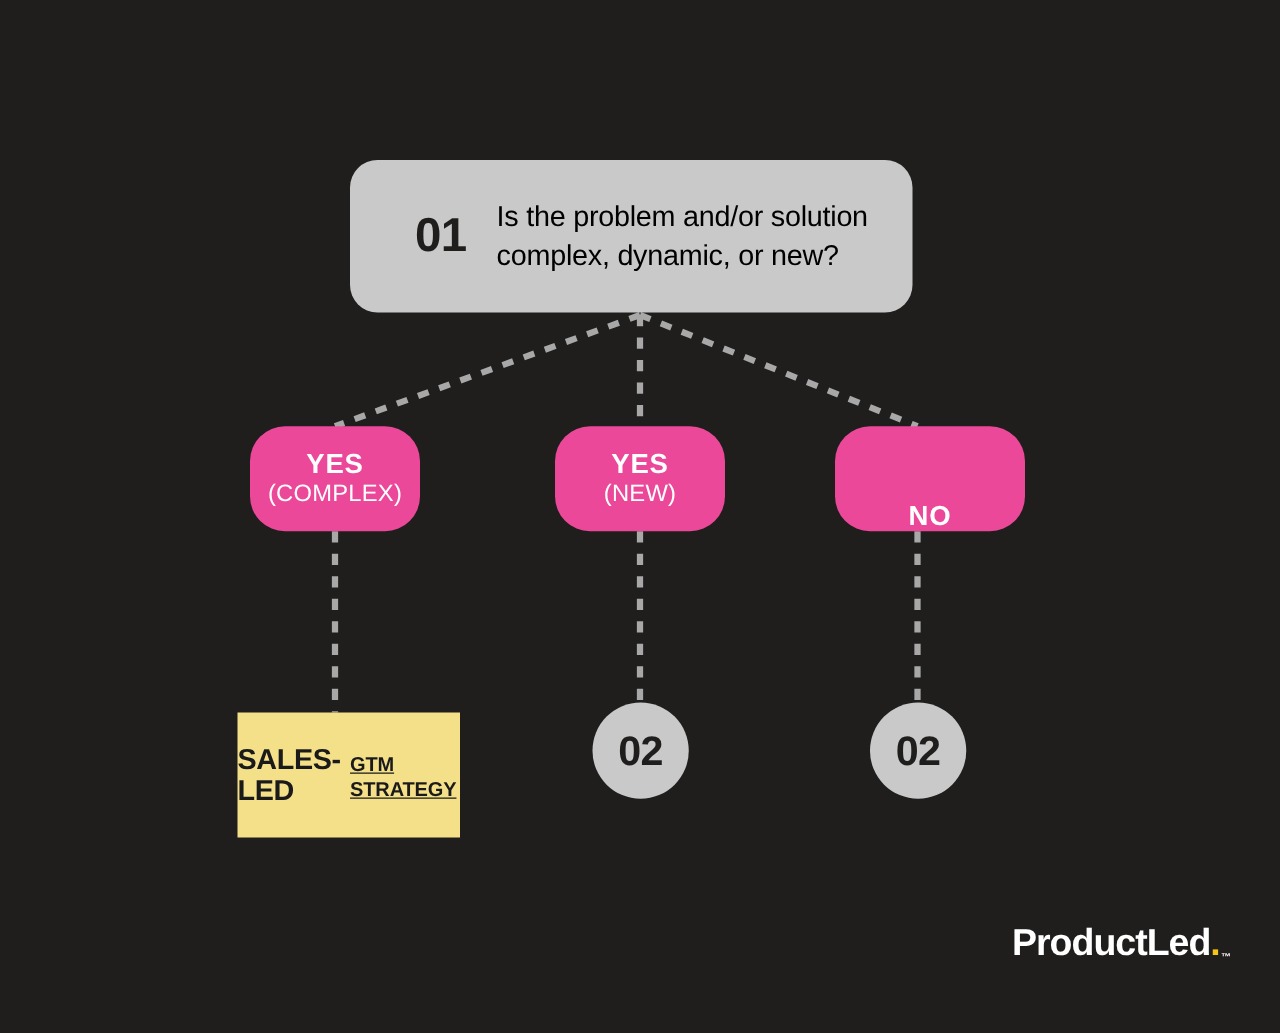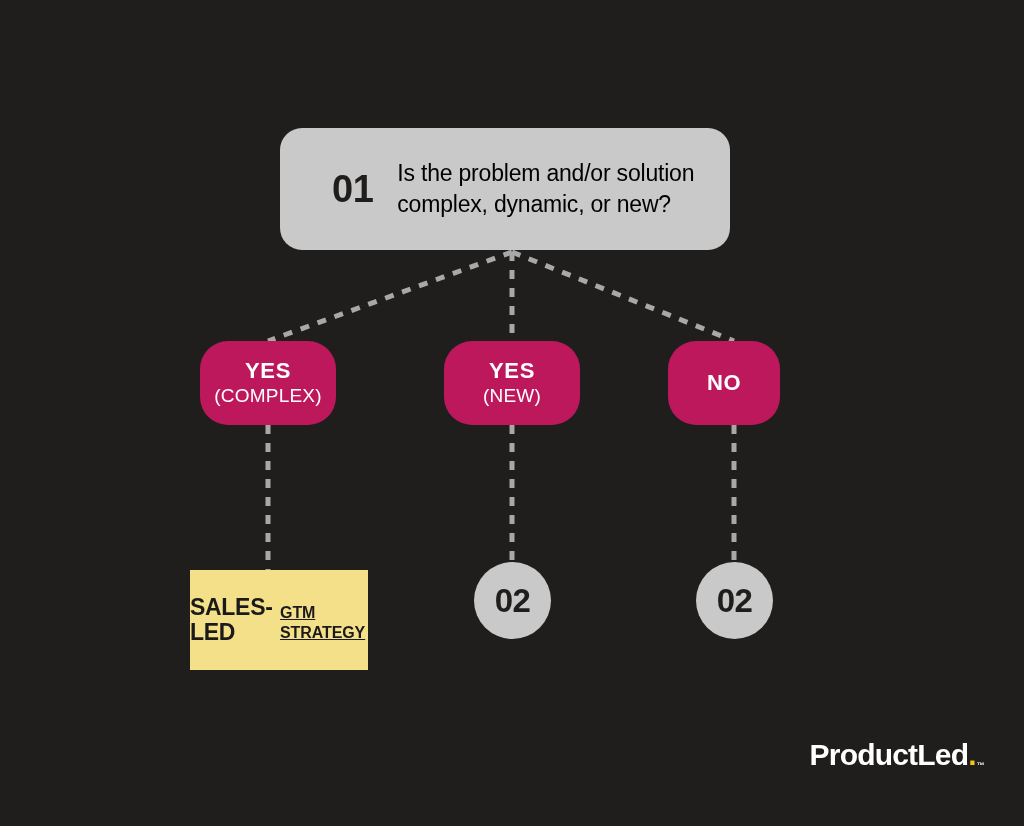--- a/index.html
+++ b/index.html
@@ -57,32 +57,32 @@
     line-height: 1.33;
     letter-spacing: -0.2px;
     white-space: pre-line;
   }
 
   
   .decision {
     position: absolute;
     top: 341px;
     height: 84px;
-    background: #be185d;
+    background: #ec4899;
     border-radius: 28px;
     z-index: 2;
     display: flex;
     flex-direction: column;
     align-items: center;
     justify-content: center;
     color: #ffffff;
   }
   .decision.n0 { left: 200px; width: 136px; }
   .decision.n1 { left: 444px; width: 136px; }
-  .decision.n2 { left: 668px; width: 112px; }
+  .decision.n2 { left: 668px; width: 152px; justify-content: flex-end; }
   .decision-main {
     font-size: 22px;
     font-weight: 700;
     letter-spacing: 0.6px;
     line-height: 1.15;
   }
   .decision-sub {
     font-size: 19px;
     font-weight: 400;
     letter-spacing: 0.2px;

